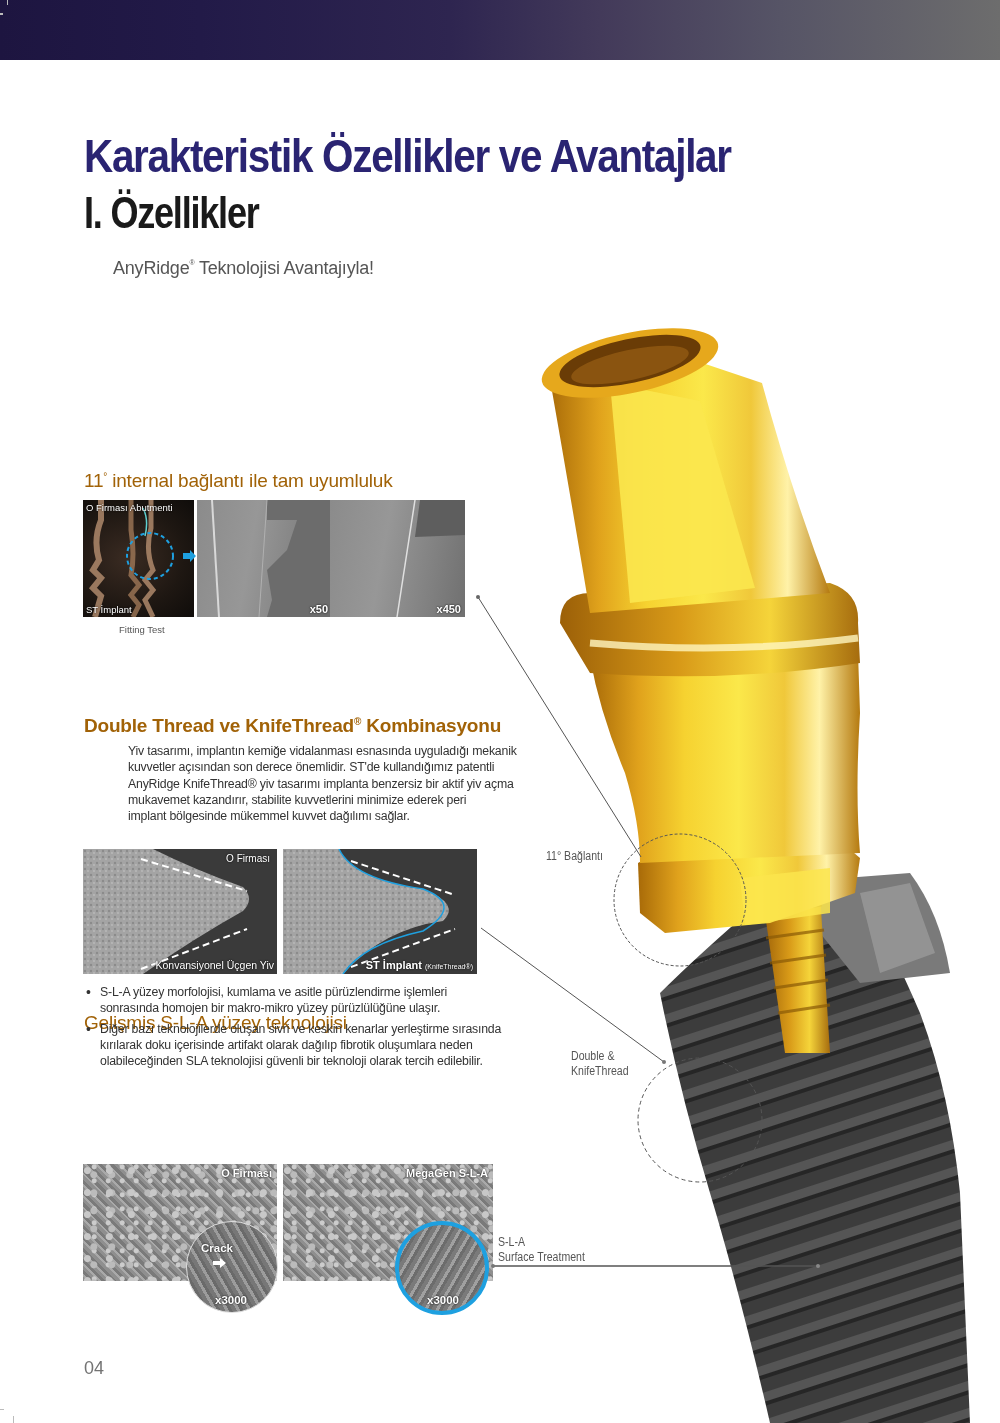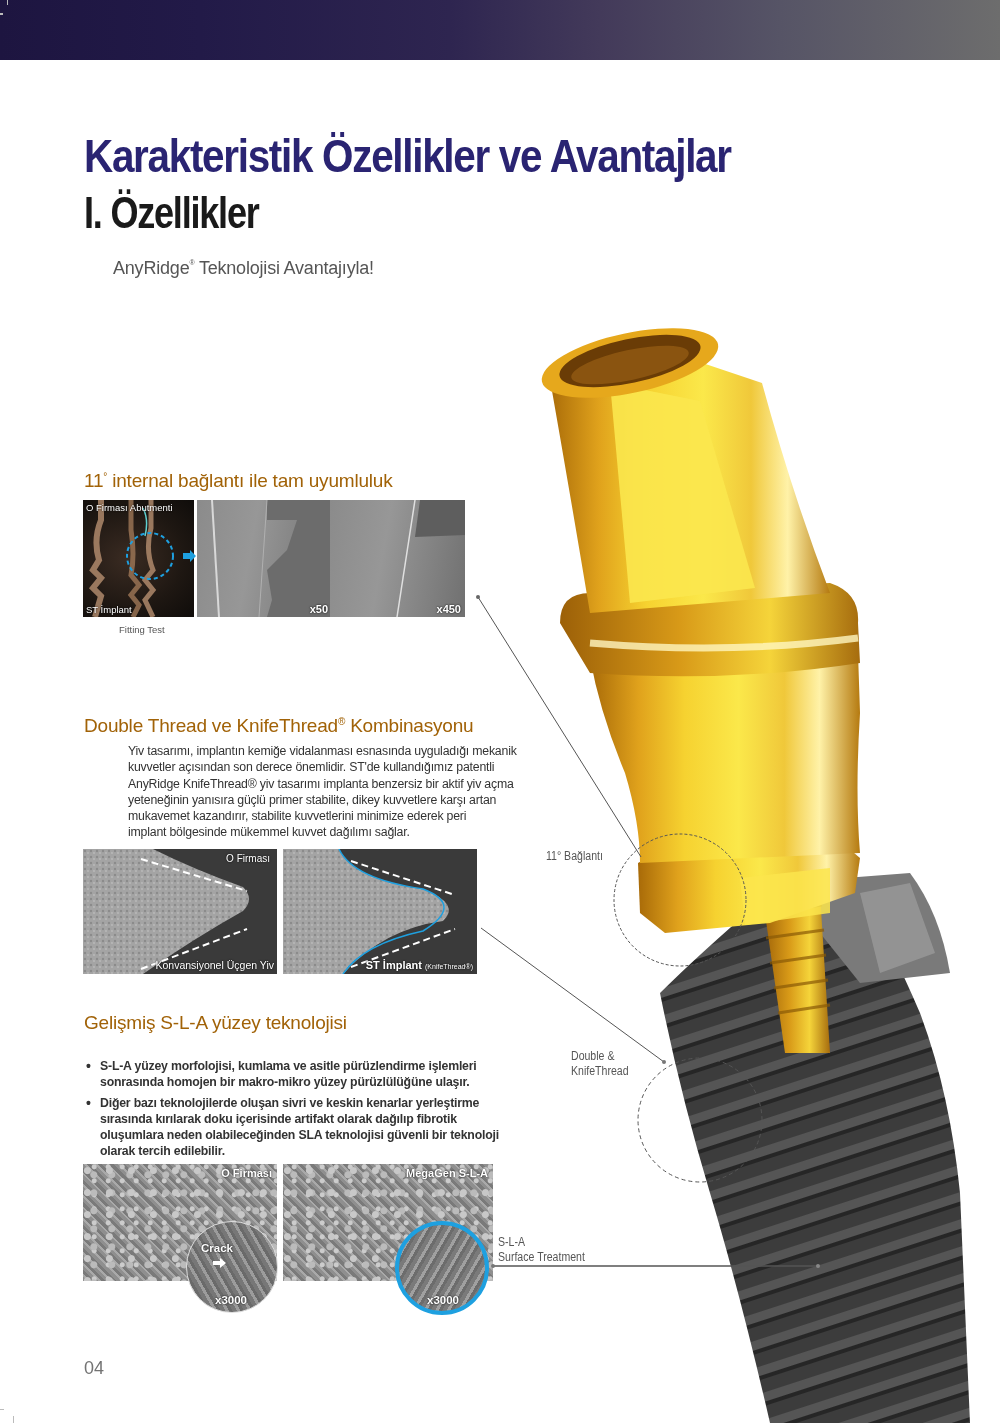--- a/index.html
+++ b/index.html
@@ -110,28 +110,27 @@
 
 <div class="img-box sem-grey" style="left:330px;top:500px;width:135px;height:117px;">
   <svg width="135" height="117">
     <polygon points="90,0 135,0 135,35 85,37" fill="#5e5e5e"></polygon>
     <line x1="85" y1="0" x2="67" y2="117" stroke="#e0e0e0" stroke-width="1.5"></line>
   </svg>
   <div class="img-caption" style="right:4px;bottom:2px;">x450</div>
 </div>
 <div style="position:absolute;left:84px;top:624px;font-size:9.5px;color:#555;padding-left:35px;">Fitting Test</div>
 
-<div class="sec-h" style="top:715px;">
+<div class="sec-h" style="top:715px;font-weight:bold;">
   <span>Double Thread ve KnifeThread</span><sup>®</sup><span> Kombinasyonu</span>
 </div>
 <div class="body-text" style="top:743px;margin-left:44px;">
   <div>Yiv tasarımı, implantın kemiğe vidalanması esnasında uyguladığı mekanik</div>
   <div>kuvvetler açısından son derece önemlidir. ST'de kullandığımız patentli</div>
   <div>AnyRidge KnifeThread® yiv tasarımı implanta benzersiz bir aktif yiv açma</div>
-  <div>yeteneğinin yanısıra güçlü primer stabilite, dikey kuvvetlere karşı artan</div>
   <div>mukavemet kazandırır, stabilite kuvvetlerini minimize ederek peri</div>
   <div>implant bölgesinde mükemmel kuvvet dağılımı sağlar.</div>
 </div>
 
 <div class="img-box thread-sem" style="left:83px;top:849px;width:194px;height:125px;">
   <svg width="194" height="125">
     <defs>
         <pattern id="grain" width="6" height="6" patternUnits="userSpaceOnUse">
           <rect width="6" height="6" fill="#a4a4a4"></rect>
           <circle cx="2" cy="2" r="1.2" fill="#8a8a8a"></circle>
@@ -153,21 +152,21 @@
     <line x1="68" y1="12" x2="172" y2="46" stroke="#fff" stroke-width="2" stroke-dasharray="7 4"></line>
     <line x1="68" y1="118" x2="172" y2="80" stroke="#fff" stroke-width="2" stroke-dasharray="7 4"></line>
   </svg>
   <div class="img-caption" style="right:4px;bottom:3px;font-size:11px;">
     <span>ST İmplant</span>
     <span style="font-size:7px;font-weight:normal;">(KnifeThread®)</span>
   </div>
 </div>
 
 <div class="sec-h" style="top:1012px;">Gelişmiş S-L-A yüzey teknolojisi</div>
-<ul class="list" style="top:1058px;font-weight:bold;">
+<ul class="list" style="top:984px;">
   <li>S-L-A yüzey morfolojisi, kumlama ve asitle pürüzlendirme işlemleri sonrasında homojen bir makro-mikro yüzey pürüzlülüğüne ulaşır.</li>
   <li>Diğer bazı teknolojilerde oluşan sivri ve keskin kenarlar yerleştirme sırasında kırılarak doku içerisinde artifakt olarak dağılıp fibrotik oluşumlara neden olabileceğinden SLA teknolojisi güvenli bir teknoloji olarak tercih edilebilir.</li>
 </ul>
 
 <div class="img-box sla-sem" style="left:83px;top:1164px;width:194px;height:117px;">
   <div class="img-caption" style="right:5px;top:3px;">O Firması</div>
 </div>
 <div class="img-box sla-sem" style="left:283px;top:1164px;width:210px;height:117px;">
   <div class="img-caption" style="right:5px;top:3px;">MegaGen S-L-A</div>
 </div>

